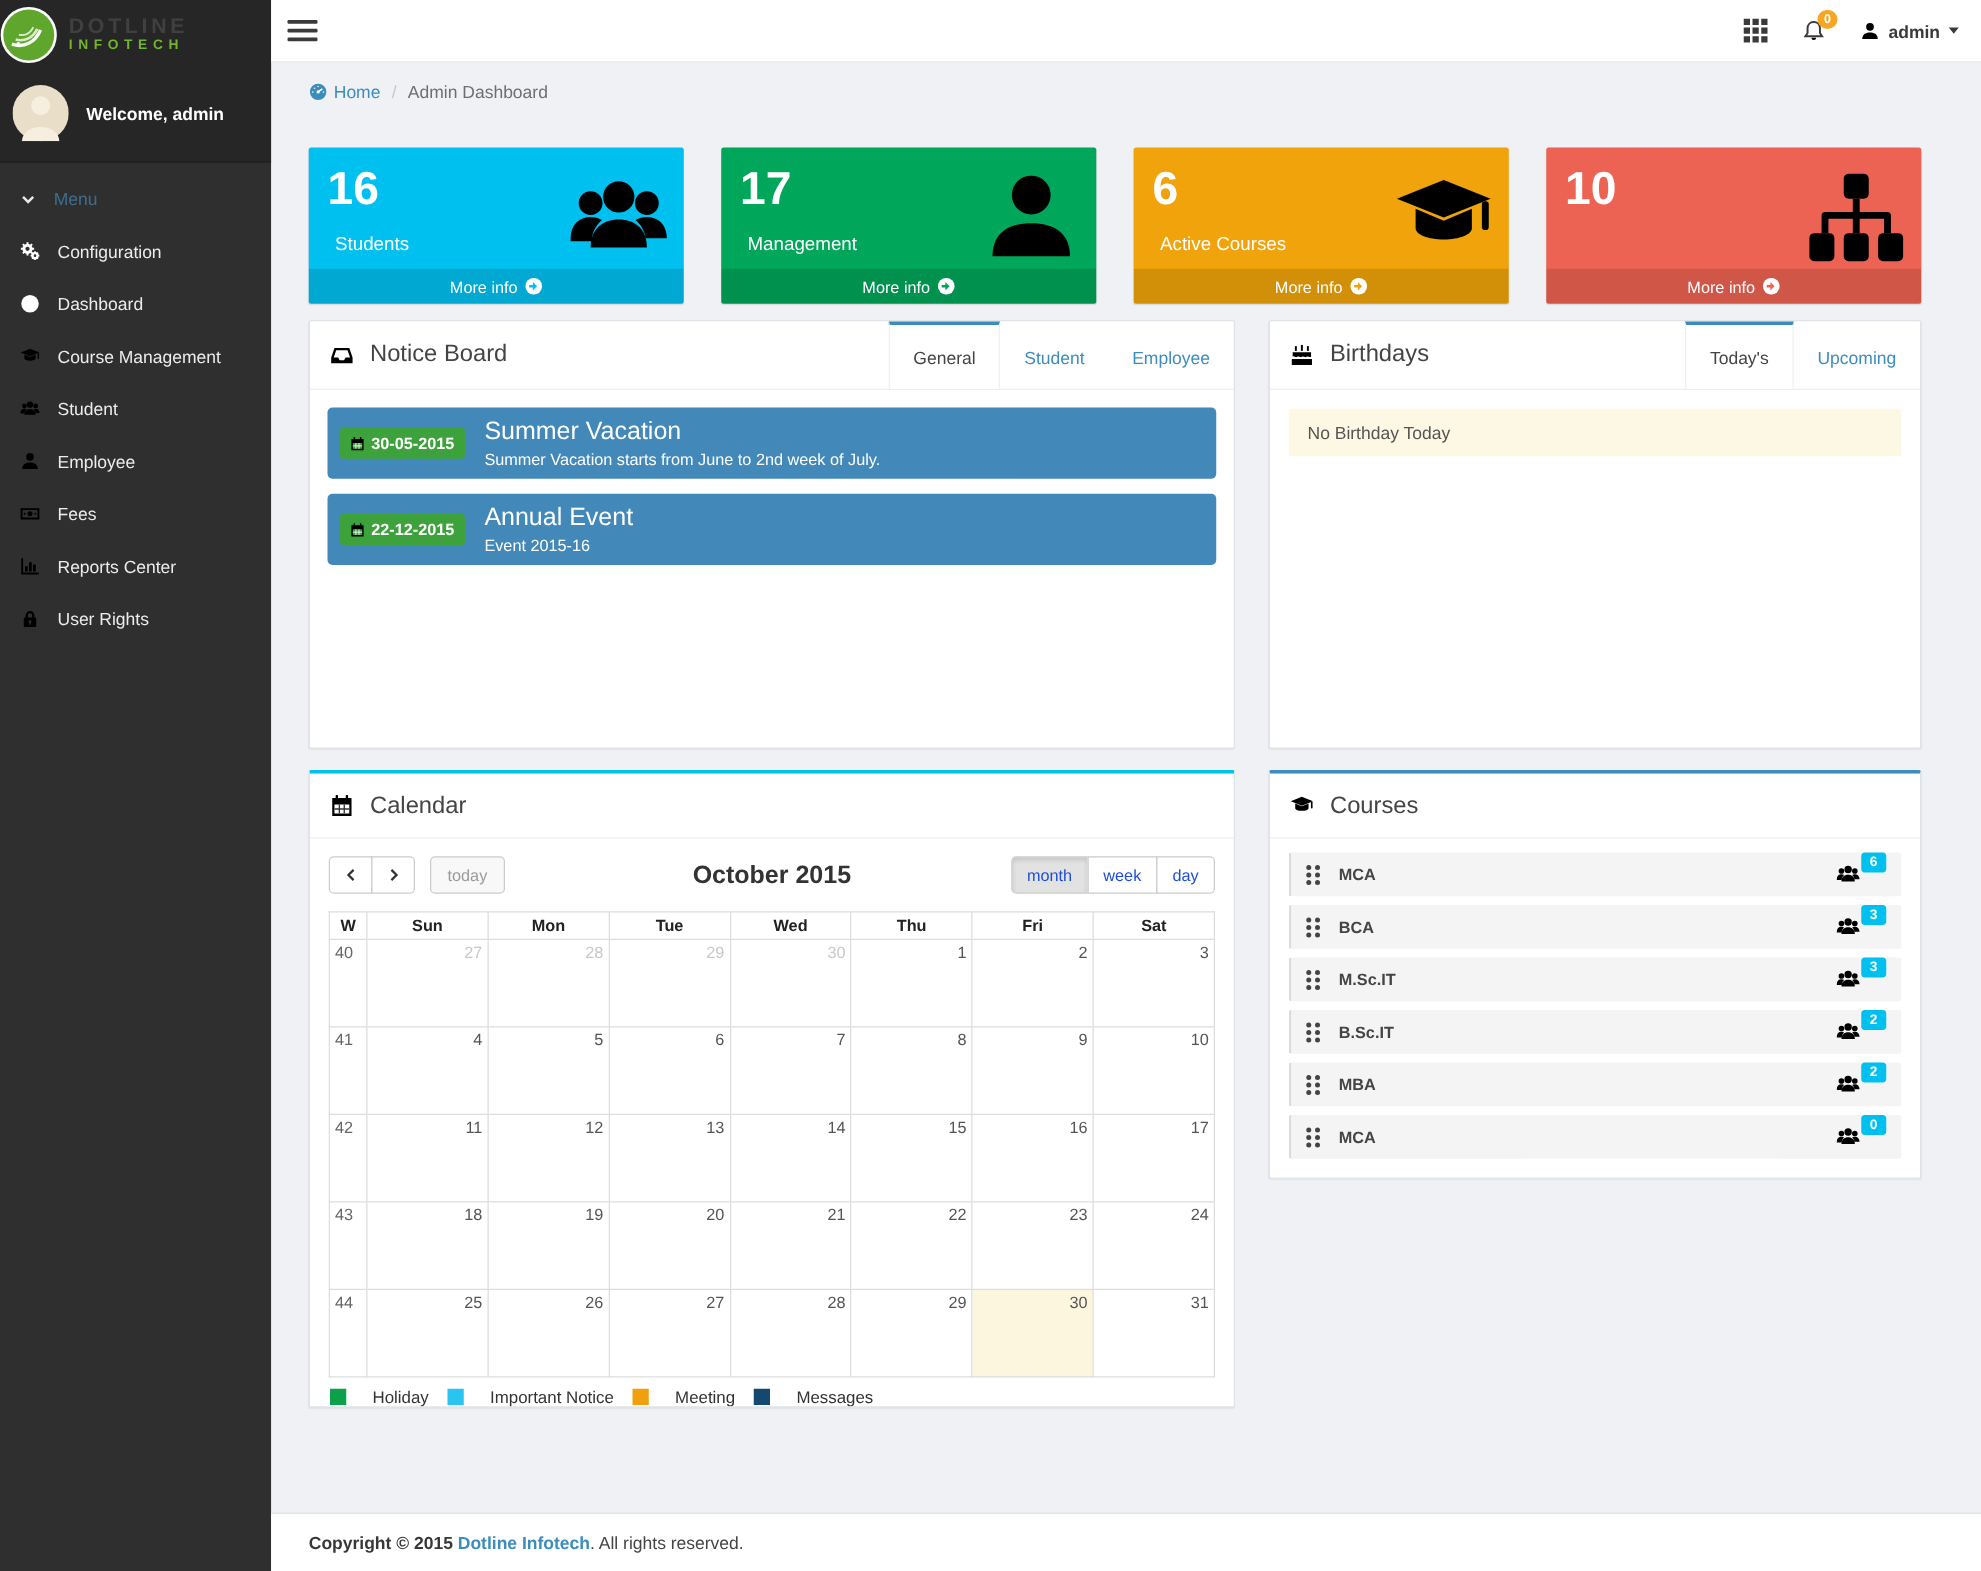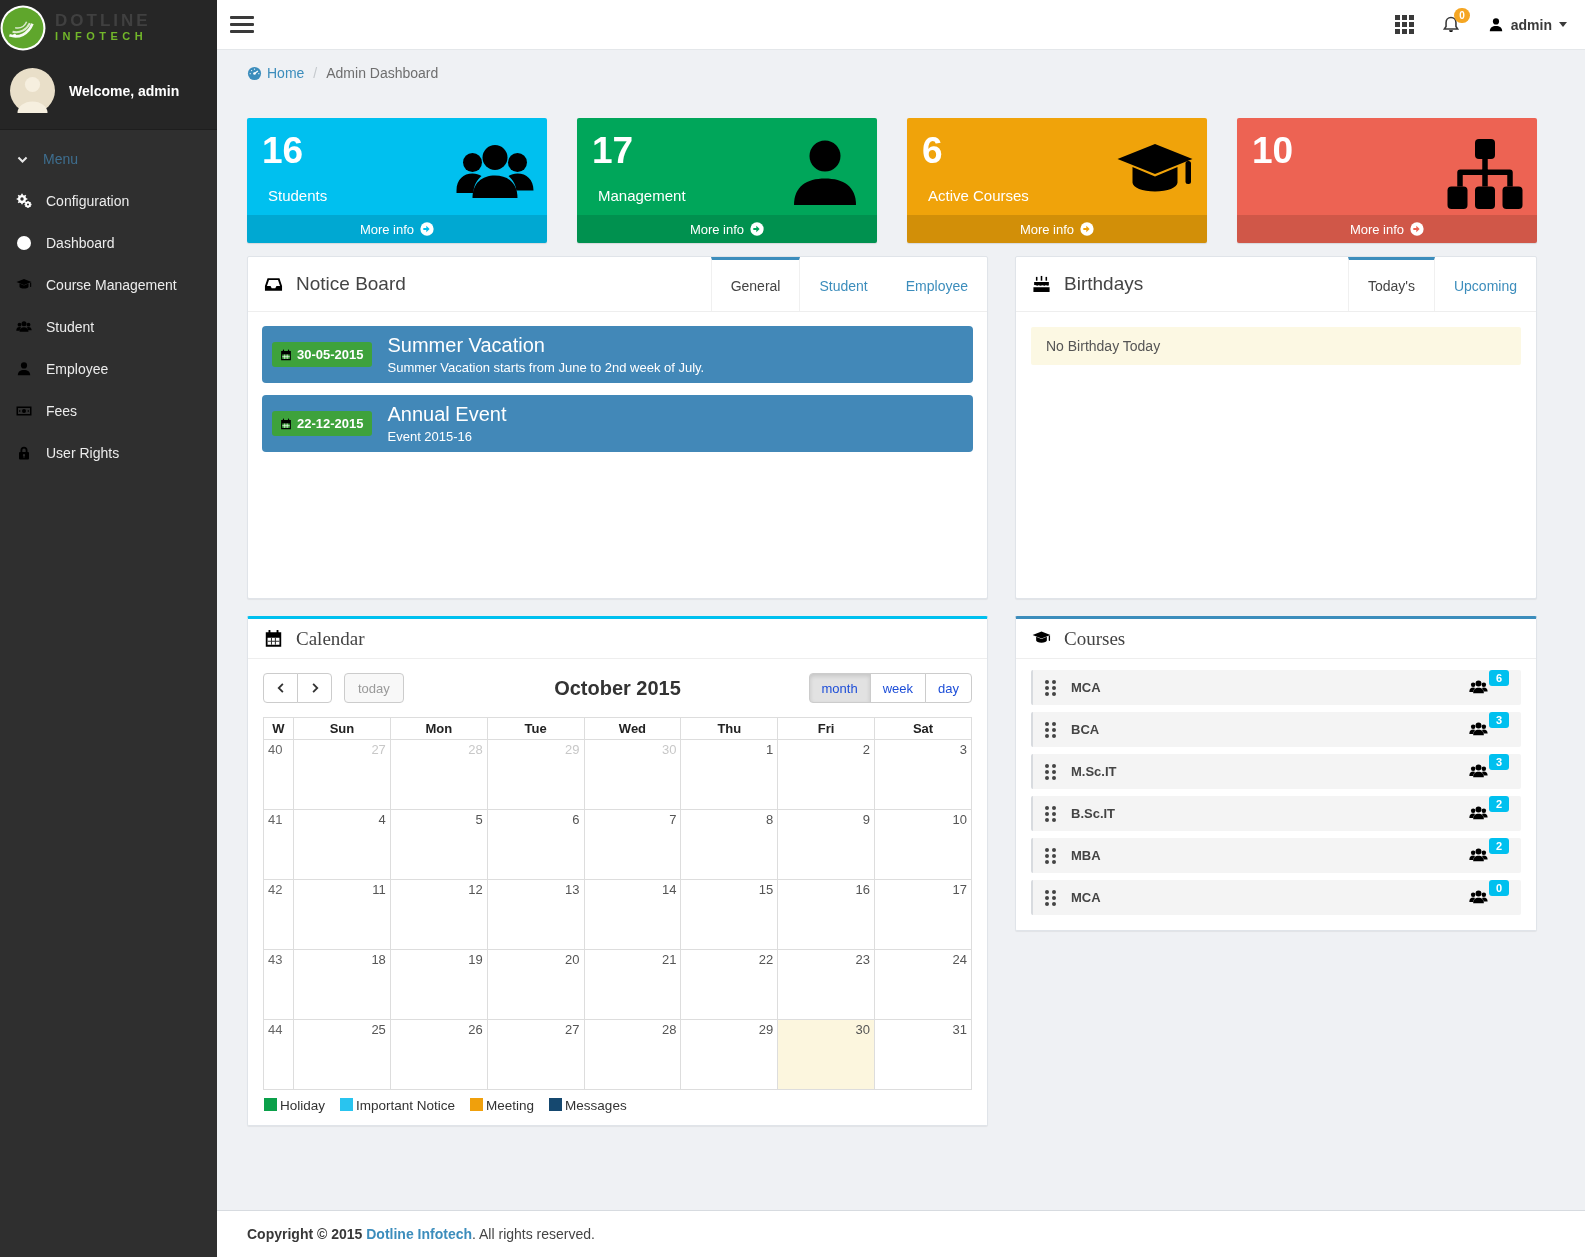--- a/index.html
+++ b/index.html
@@ -75,21 +75,21 @@
   .notice-badge { background:#3ea23c; color:#fff; font-weight:bold; font-size:13px; padding:5px 8px; border-radius:3px; display:flex; align-items:center; gap:5px; white-space:nowrap; }
   .notice-badge svg { width:12px; height:12px; color:#fff; }
   .notice-text { margin-left:16px; color:#fff; }
   .notice-title { font-size:20px; margin-bottom:3px; }
   .notice-sub { font-size:13px; }
 
   .alert-warn { margin:15px; background:#fcf8e3; padding:11px 15px; font-size:14px; color:#555; border-radius:2px; }
 
   
   .cal-panel { border-top:3px solid #00c0ef; height:510px; overflow:hidden; }
-  .cal-panel .panel-header, .courses-panel .panel-header { height:40px;font-family:Liberation Serif, serif; }
+  .cal-panel .panel-header, .courses-panel .panel-header { height:52px; }
   .cal-toolbar { display:flex; align-items:center; padding:14px 15px 12px; position:relative; }
   .btn { border:1px solid #ccc; background:#fff; color:#1d4ed8; font-size:13px; height:30px; font-family:inherit; cursor:pointer; }
   .nav-group { display:flex; }
   .nav-group .btn { width:35px; display:flex; align-items:center; justify-content:center; }
   .nav-group .btn:first-child { border-radius:4px 0 0 4px; }
   .nav-group .btn:last-child { border-radius:0 4px 4px 0; margin-left:-1px; }
   .nav-group svg { width:12px; height:12px; color:#333; }
   .today-btn { margin-left:12px; padding:0 13px; border-radius:4px; color:#9a9a9a; background:#f8f8f8; cursor:default; }
   .cal-title { position:absolute; left:0; right:0; text-align:center; font-size:20px; font-weight:bold; color:#333; pointer-events:none; }
   .view-group { margin-left:auto; display:flex; }
@@ -99,21 +99,21 @@
   .view-group .btn.active { background:#e2e2e2; box-shadow:inset 0 2px 4px rgba(0,0,0,.13); }
   .cal-table { margin:2px 15px 0; width:calc(100% - 30px); border-collapse:collapse; table-layout:fixed; }
   .cal-th { border:1px solid #ddd; font-size:13px; font-weight:bold; color:#222; padding:3px 0; text-align:center; }
   .wcol { width:30px; }
   .cal-wk { border:1px solid #ddd; vertical-align:top; font-size:13px; color:#666; padding:2px 4px; height:70px; }
   .cal-day { border:1px solid #ddd; vertical-align:top; height:70px; cursor:pointer; }
   .cal-day .daynum { text-align:right; font-size:13px; color:#555; padding:2px 4px; }
   .cal-day.muted .daynum { color:#c8c8c8; }
   .cal-day.today { background:#fcf6de; }
   .cal-legend { display:flex; align-items:center; gap:15px; padding:8px 16px; font-size:13.5px; color:#333; }
-  .legend-item { display:flex; align-items:flex-start; }
+  .legend-item { display:flex; align-items:center;gap:18px; }
   .legend-sw { width:13px; height:13px; margin-right:3px; }
 
   
   .courses-panel { border-top:3px solid #3c8dbc; }
   .courses-body { padding:11px 15px 8px; }
   .course-row { background:#f4f4f4; border-left:2px solid #d8dbdf; border-radius:2px; height:35px; display:flex; align-items:center; padding:0 12px; margin-bottom:7px; }
   .drag { display:grid; grid-template-columns:repeat(2,4px); gap:2px 3px; margin-right:15px; cursor:grab; }
   .drag i { width:4px; height:4px; background:#444; border-radius:50%; }
   .course-name { font-size:13px; font-weight:bold; color:#444; }
   .course-right { margin-left:auto; display:flex; align-items:center; }
@@ -302,20 +302,28 @@
         </span>
     <span class="mi-label">Employee</span>
   </div>
       <div class="menu-item">
     <span class="mi-icon">
           <svg>
             <use href="#icon-money" xlink:href="#icon-money"></use>
           </svg>
         </span>
     <span class="mi-label">Fees</span>
+  </div>
+      <div class="menu-item">
+    <span class="mi-icon">
+          <svg>
+            <use href="#icon-chart" xlink:href="#icon-chart"></use>
+          </svg>
+        </span>
+    <span class="mi-label">Reports Center</span>
   </div>
       <div class="menu-item">
     <span class="mi-icon">
           <svg>
             <use href="#icon-lock" xlink:href="#icon-lock"></use>
           </svg>
         </span>
     <span class="mi-label">User Rights</span>
   </div>
     </nav>

